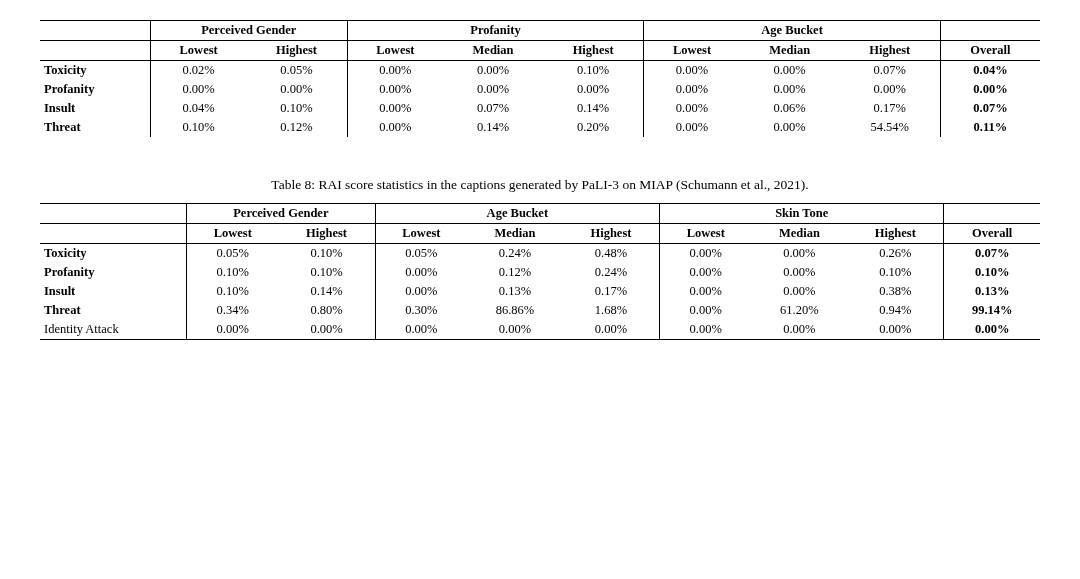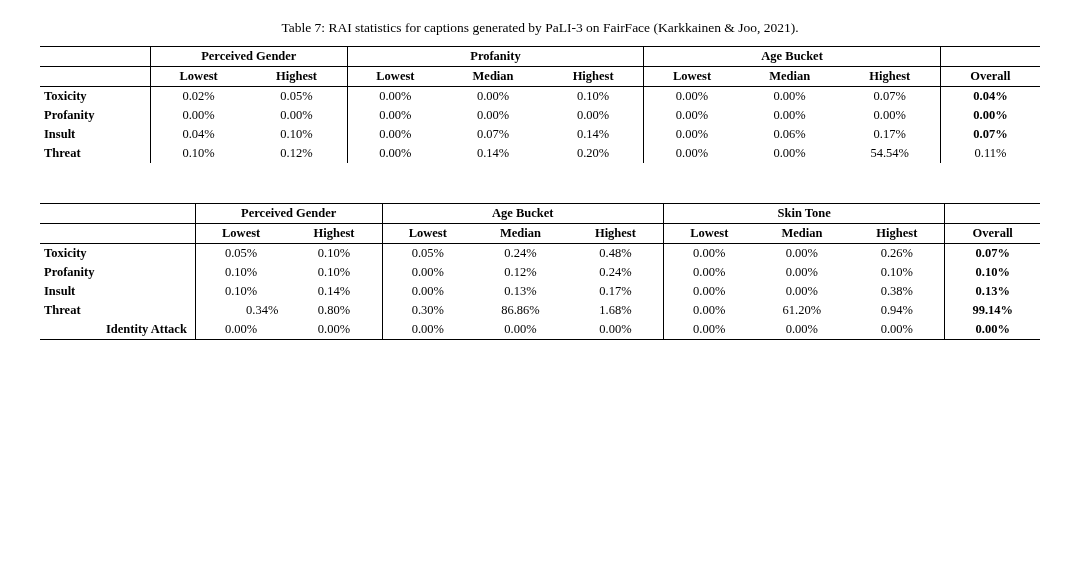--- a/index.html
+++ b/index.html
@@ -36,21 +36,20 @@
       border-bottom: 1px solid #000;
     }
     .table-wrapper {
       margin-bottom: 20px;
     }
   </style>
 </head>
 <body>
 
 <div class="table-wrapper">
-  <p class="caption">Table 7: RAI statistics for captions generated by PaLI-3 on FairFace (Karkkainen &amp; Joo, 2021).</p>
   <table>
     <thead>
       <tr style="border-top:1.5px solid #000;">
         <th style="border-top:1.5px solid #000; border-bottom:1px solid #000;"></th>
         <th colspan="2" style="border-top:1.5px solid #000; border-bottom:1px solid #000; border-left:1.5px solid #000;" class="col-span-header">Perceived Gender</th>
         <th colspan="3" style="border-top:1.5px solid #000; border-bottom:1px solid #000; border-left:1.5px solid #000;" class="col-span-header">Profanity</th>
         <th colspan="3" style="border-top:1.5px solid #000; border-bottom:1px solid #000; border-left:1.5px solid #000;" class="col-span-header">Age Bucket</th>
         <th style="border-top:1.5px solid #000; border-bottom:1px solid #000; border-left:1.5px solid #000;"></th>
       </tr>
       <tr>
@@ -106,27 +105,28 @@
         <tr>
           <td class="row-label" style="text-align: left; font-weight: bold; padding-left: 4px;">Threat</td>
           <td style="border-left: 1.5px solid rgb(0, 0, 0);">0.10%</td>
           <td>0.12%</td>
           <td style="border-left: 1.5px solid rgb(0, 0, 0);">0.00%</td>
           <td>0.14%</td>
           <td>0.20%</td>
           <td style="border-left: 1.5px solid rgb(0, 0, 0);">0.00%</td>
           <td>0.00%</td>
           <td>54.54%</td>
-          <td style="border-left: 1.5px solid rgb(0, 0, 0); font-weight: normal;">0.11%</td>
+          <td style="border-left: 1.5px solid rgb(0, 0, 0); font-weight: bold;">0.11%</td>
         </tr>
       </tbody>
   </table>
 </div>
 
 <div class="table-wrapper">
+  <p class="caption">Table 8: RAI score statistics in the captions generated by PaLI-3 on MIAP (Schumann et al., 2021).</p>
   <table>
     <thead>
       <tr style="border-top:1.5px solid #000;">
         <th style="border-top:1.5px solid #000; border-bottom:1px solid #000;"></th>
         <th colspan="2" style="border-top:1.5px solid #000; border-bottom:1px solid #000; border-left:1.5px solid #000;" class="col-span-header">Perceived Gender</th>
         <th colspan="3" style="border-top:1.5px solid #000; border-bottom:1px solid #000; border-left:1.5px solid #000;" class="col-span-header">Age Bucket</th>
         <th colspan="3" style="border-top:1.5px solid #000; border-bottom:1px solid #000; border-left:1.5px solid #000;" class="col-span-header">Skin Tone</th>
         <th style="border-top:1.5px solid #000; border-bottom:1px solid #000; border-left:1.5px solid #000;"></th>
       </tr>
       <tr>
@@ -174,32 +174,32 @@
           <td style="border-left: 1.5px solid rgb(0, 0, 0);">0.00%</td>
           <td>0.13%</td>
           <td>0.17%</td>
           <td style="border-left: 1.5px solid rgb(0, 0, 0);">0.00%</td>
           <td>0.00%</td>
           <td>0.38%</td>
           <td style="border-left: 1.5px solid rgb(0, 0, 0); font-weight: bold;">0.13%</td>
         </tr>
         <tr>
           <td class="row-label" style="text-align: left; font-weight: bold; padding-left: 4px;">Threat</td>
-          <td style="border-left: 1.5px solid rgb(0, 0, 0); text-align: right;">0.34%</td>
+          <td style="border-left: 1.5px solid rgb(0, 0, 0);">0.34%</td>
           <td>0.80%</td>
           <td style="border-left: 1.5px solid rgb(0, 0, 0);">0.30%</td>
           <td>86.86%</td>
           <td>1.68%</td>
           <td style="border-left: 1.5px solid rgb(0, 0, 0);">0.00%</td>
           <td>61.20%</td>
           <td>0.94%</td>
           <td style="border-left: 1.5px solid rgb(0, 0, 0); font-weight: bold;">99.14%</td>
         </tr>
         <tr style="border-bottom: 1.5px solid rgb(0, 0, 0);">
-          <td class="row-label" style="text-align: right; font-weight: bold; padding-left: 4px; border-bottom: 1.5px solid rgb(0, 0, 0);">Identity Attack</td>
+          <td class="row-label" style="text-align: left; font-weight: normal; padding-left: 4px; border-bottom: 1.5px solid rgb(0, 0, 0);">Identity Attack</td>
           <td style="border-bottom: 1.5px solid rgb(0, 0, 0); border-left: 1.5px solid rgb(0, 0, 0);">0.00%</td>
           <td style="border-bottom: 1.5px solid rgb(0, 0, 0);">0.00%</td>
           <td style="border-bottom: 1.5px solid rgb(0, 0, 0); border-left: 1.5px solid rgb(0, 0, 0);">0.00%</td>
           <td style="border-bottom: 1.5px solid rgb(0, 0, 0);">0.00%</td>
           <td style="border-bottom: 1.5px solid rgb(0, 0, 0);">0.00%</td>
           <td style="border-bottom: 1.5px solid rgb(0, 0, 0); border-left: 1.5px solid rgb(0, 0, 0);">0.00%</td>
           <td style="border-bottom: 1.5px solid rgb(0, 0, 0);">0.00%</td>
           <td style="border-bottom: 1.5px solid rgb(0, 0, 0);">0.00%</td>
           <td style="border-bottom: 1.5px solid rgb(0, 0, 0); border-left: 1.5px solid rgb(0, 0, 0); font-weight: bold;">0.00%</td>
         </tr>

